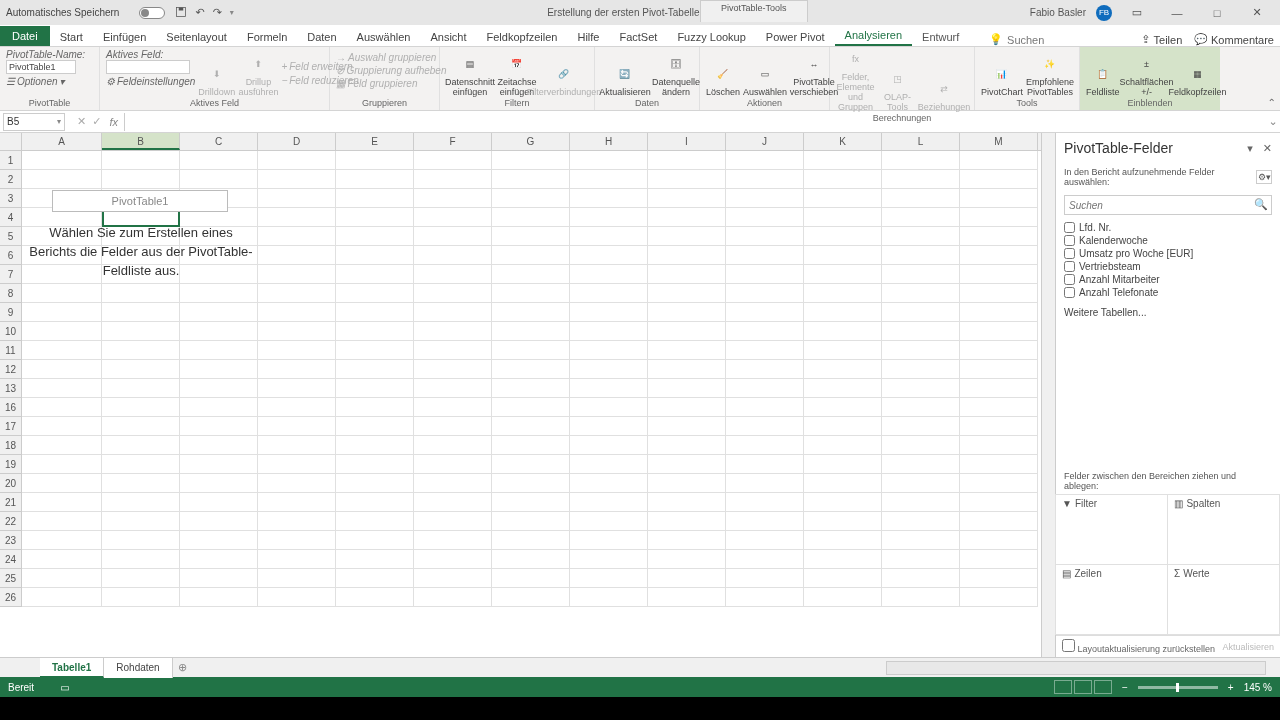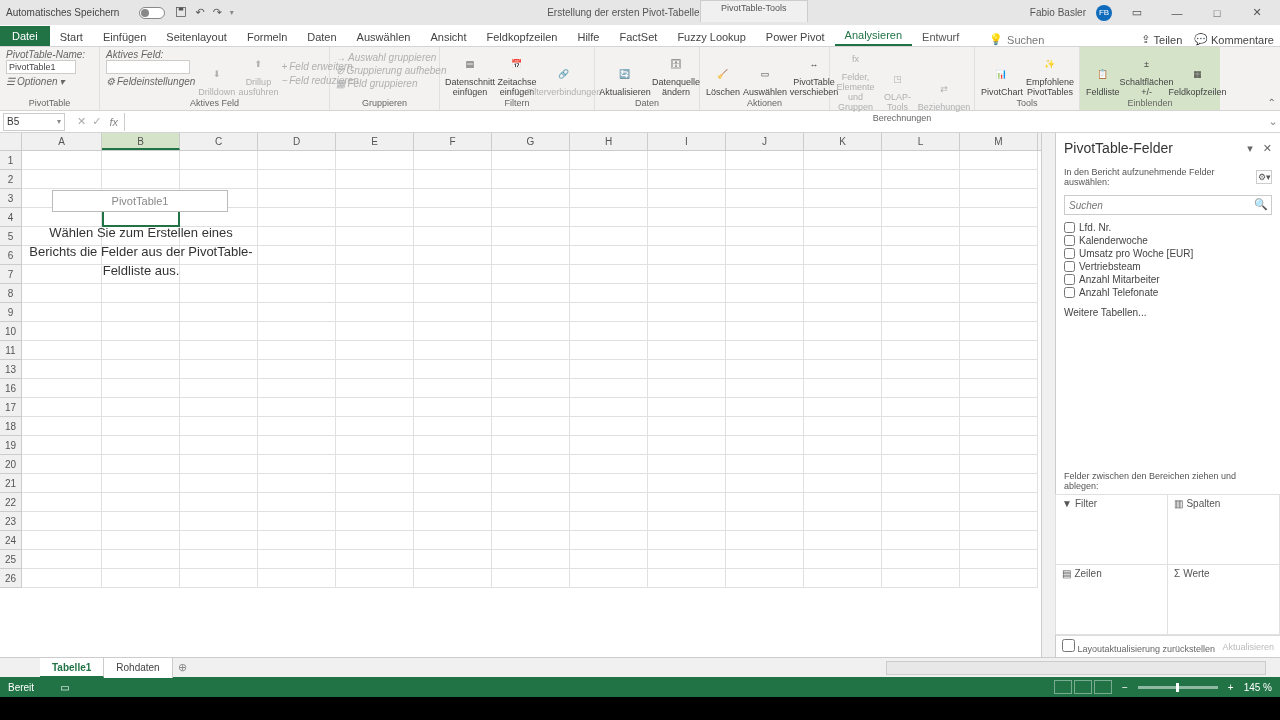--- a/index.html
+++ b/index.html
@@ -493,20 +493,36 @@
             <div class="cell" style="width: 78px;"></div>
             <div class="cell" style="width: 78px;"></div>
             <div class="cell" style="width: 78px;"></div>
             <div class="cell" style="width: 78px;"></div>
             <div class="cell" style="width: 78px;"></div>
             <div class="cell" style="width: 78px;"></div>
             <div class="cell" style="width: 78px;"></div>
             <div class="cell" style="width: 78px;"></div>
           </div>
           <div class="row">
+            <div class="rh">12</div>
+            <div class="cell" style="width: 80px;"></div>
+            <div class="cell" style="width: 78px;"></div>
+            <div class="cell" style="width: 78px;"></div>
+            <div class="cell" style="width: 78px;"></div>
+            <div class="cell" style="width: 78px;"></div>
+            <div class="cell" style="width: 78px;"></div>
+            <div class="cell" style="width: 78px;"></div>
+            <div class="cell" style="width: 78px;"></div>
+            <div class="cell" style="width: 78px;"></div>
+            <div class="cell" style="width: 78px;"></div>
+            <div class="cell" style="width: 78px;"></div>
+            <div class="cell" style="width: 78px;"></div>
+            <div class="cell" style="width: 78px;"></div>
+          </div>
+          <div class="row">
             <div class="rh">13</div>
             <div class="cell" style="width: 80px;"></div>
             <div class="cell" style="width: 78px;"></div>
             <div class="cell" style="width: 78px;"></div>
             <div class="cell" style="width: 78px;"></div>
             <div class="cell" style="width: 78px;"></div>
             <div class="cell" style="width: 78px;"></div>
             <div class="cell" style="width: 78px;"></div>
             <div class="cell" style="width: 78px;"></div>
             <div class="cell" style="width: 78px;"></div>

